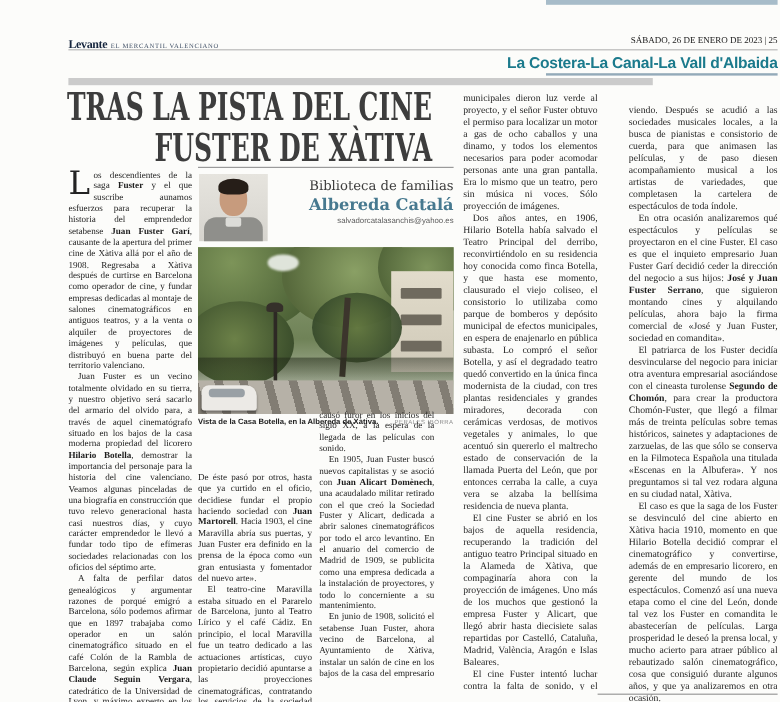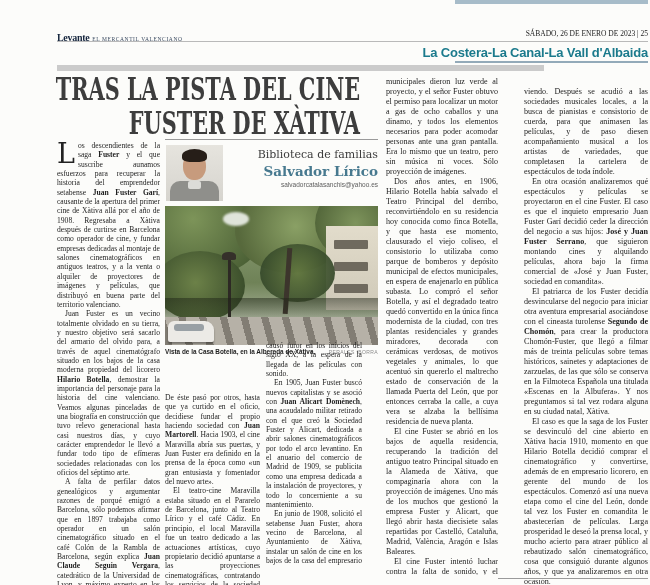--- a/index.html
+++ b/index.html
@@ -117,21 +117,21 @@
   <div class="byline-box">
     <div class="author-photo">
       <div class="wall"></div>
       <div class="shoulders"></div>
       <div class="collar"></div>
       <div class="head"></div>
       <div class="hair"></div>
     </div>
     <div class="byline-text">
       <div class="byline-section">Biblioteca de familias</div>
-      <div class="byline-author" style="color: rgb(71, 121, 143);">Salvador Lírico</div>
+      <div class="byline-author" style="color: rgb(71, 121, 143);">Albereda Catalá</div>
       <div class="byline-email">salvadorcatalasanchis@yahoo.es</div>
     </div>
   </div>
 
   <div class="article-photo">
     <div class="foliage f1"></div>
     <div class="foliage f2"></div>
     <div class="foliage f4"></div>
     <div class="sky1"></div>
     <div class="building">

